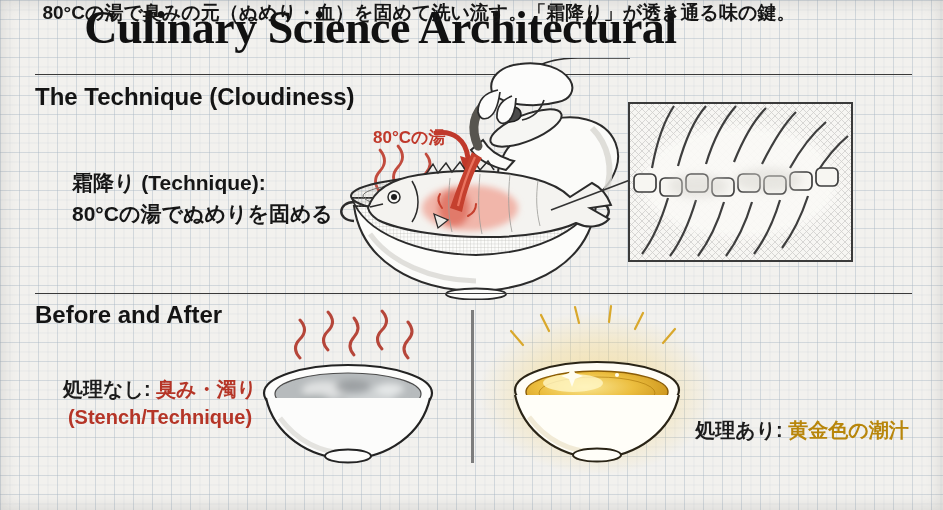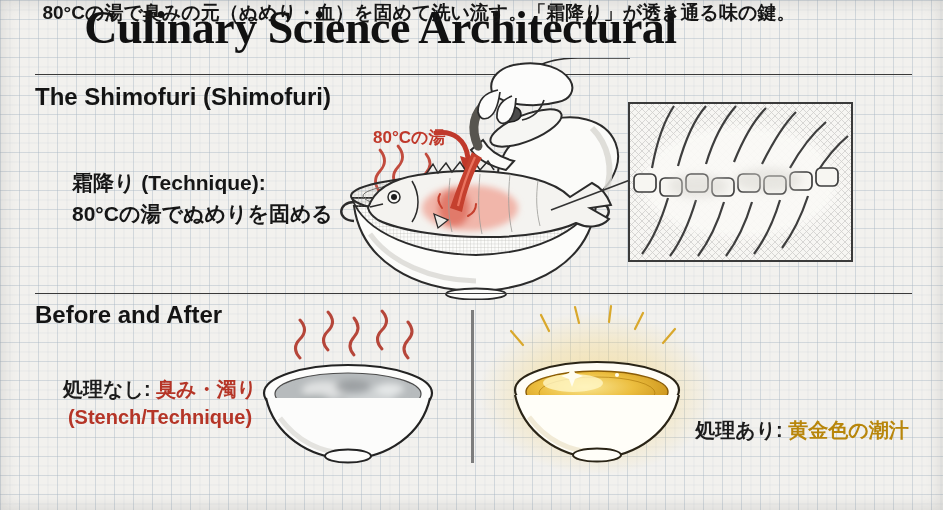--- a/index.html
+++ b/index.html
@@ -38,21 +38,21 @@
   svg{display:block;}
 </style>
 </head>
 <body>
 
 <div class="canvas">
 
   <h1 class="abs title">Culinary Science Architectural</h1>
   <div class="abs rule" style="left:35px;top:74px;width:877px;"></div>
 
-  <h2 class="abs sec-heading" style="left:35px;top:84px;">The Shimofuri (Shimofuri)</h2>
+  <h2 class="abs sec-heading" style="left:35px;top:84px;">The Technique (Cloudiness)</h2>
 
   <div class="abs jp-desc" style="left:72px;top:167px;">
     <div>霜降り (Technique):</div>
     <div>80°Cの湯でぬめりを固める</div>
   </div>
 
   <div class="abs pour-label" style="left:373px;top:126px;">80°Cの湯</div>
   <svg class="abs" style="left:431px;top:128px;" width="50" height="46" viewBox="0 0 50 46">
     <path d="M5,5 C22,2 35,12 37,30" stroke="#c0392b" stroke-width="5" fill="none" stroke-linecap="round"></path>
     <polygon points="29,28 46,33 34,45" fill="#c0392b"></polygon>

